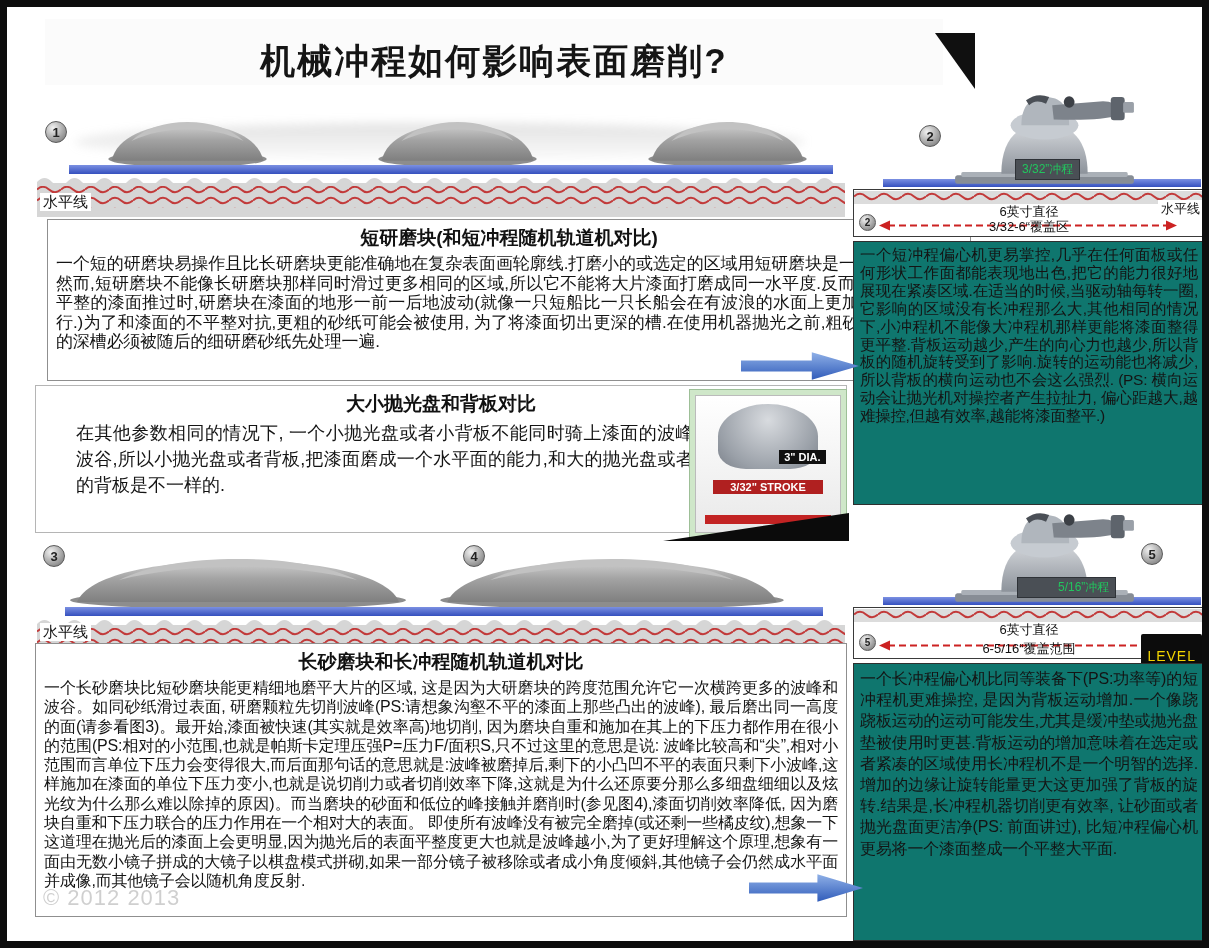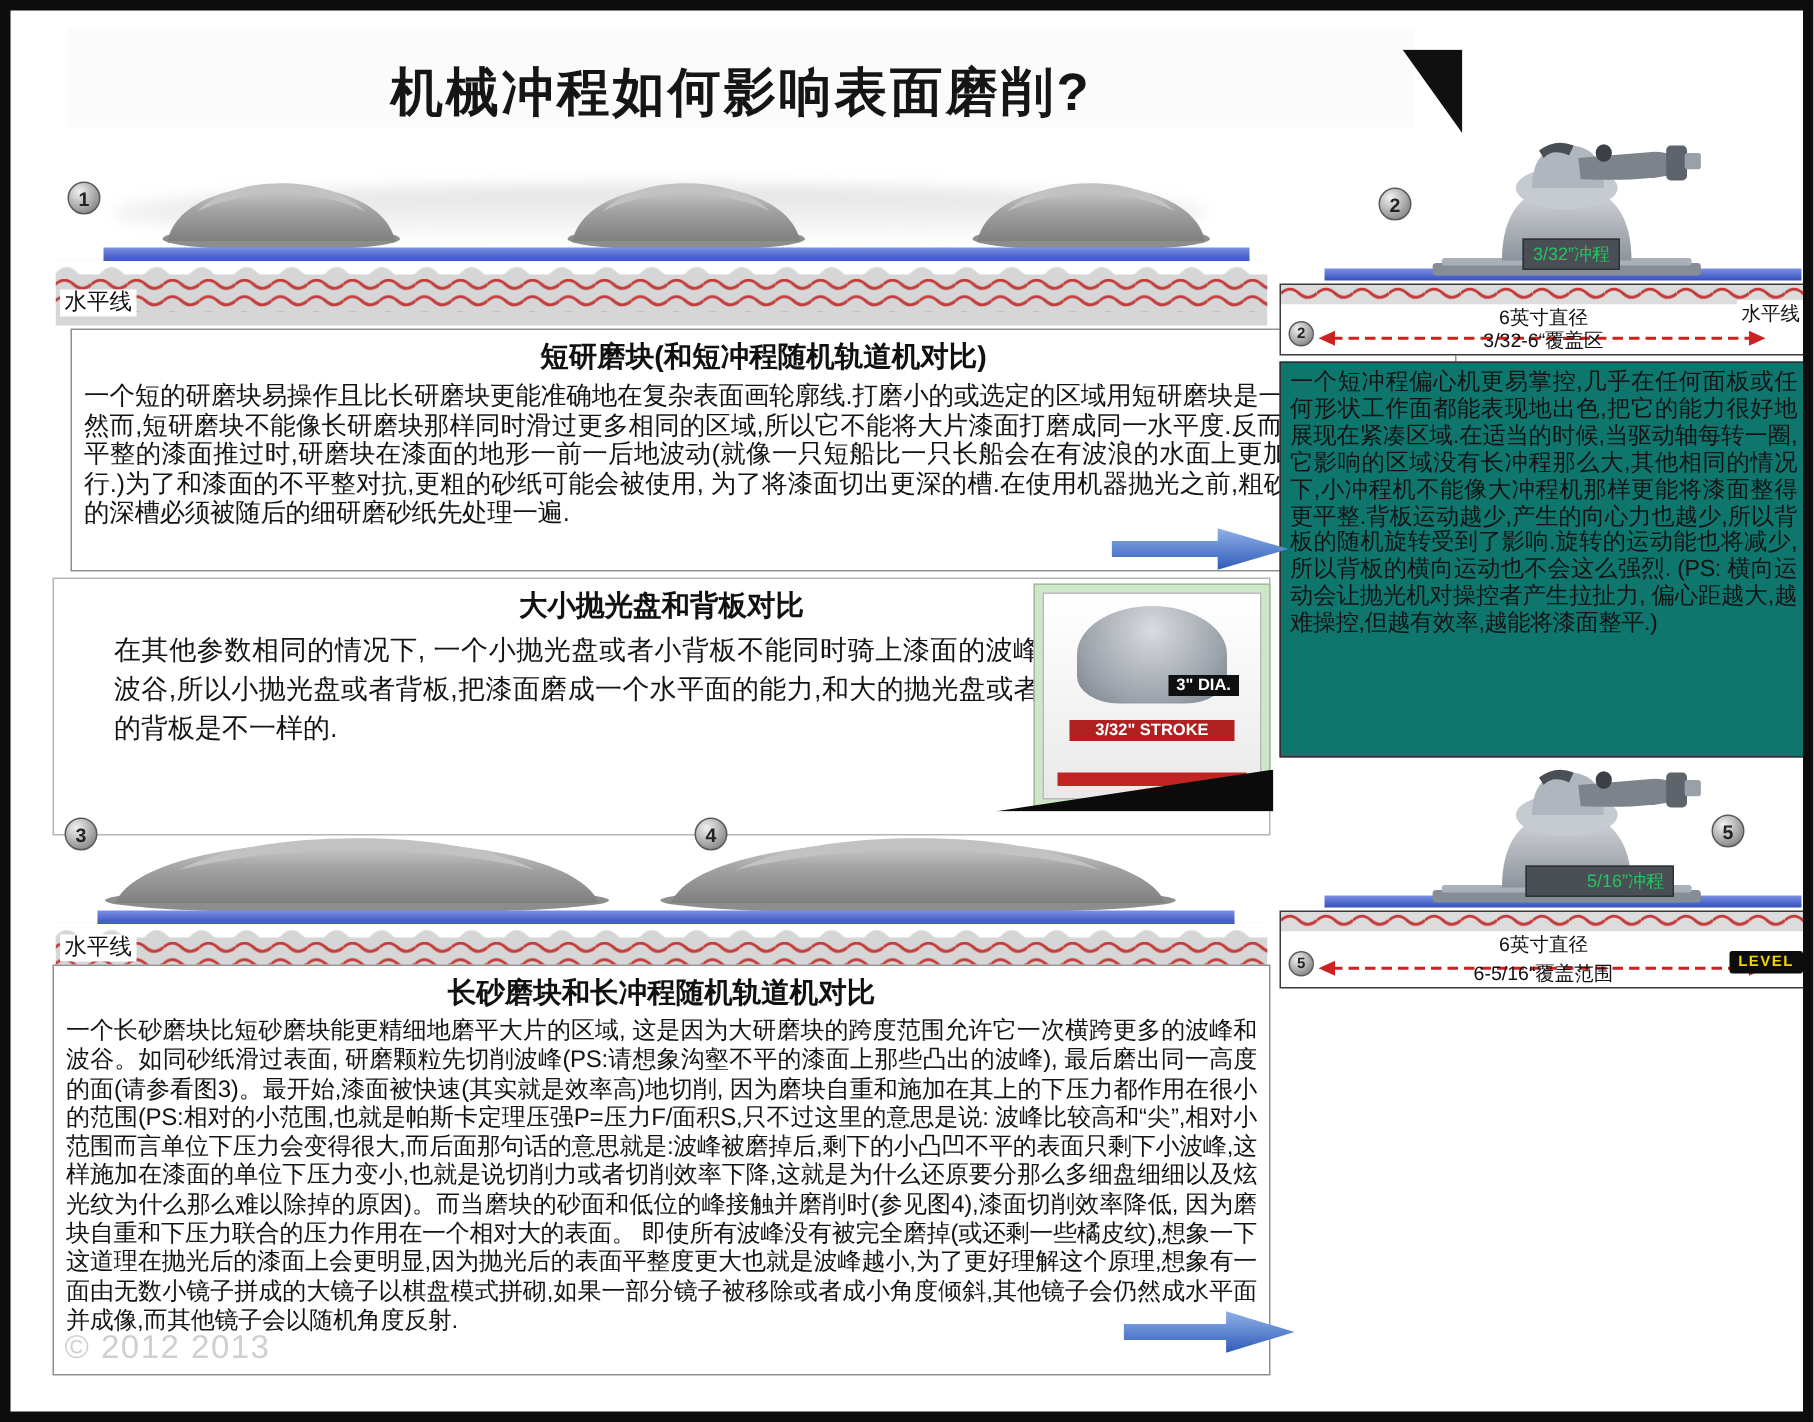--- a/index.html
+++ b/index.html
@@ -48,22 +48,22 @@
   .dia-label { position:absolute; top:13px; left:0; width:100%; text-align:center;
     font-size:13px; color:#111; }
   .dash-arrow { position:absolute; left:24px; right:52px; top:29px; height:13px; }
   .coverage { position:absolute; bottom:0; left:0; width:100%; text-align:center;
     font-size:13px; color:#111; }
   .rtext { position:absolute; background:#0f766e; border:1px solid #2f2f2f; z-index:2;
     padding:4px 6px; }
   .rtext p { text-align:justify; color:#141414; }
   .rtext-top p { font-size:15.5px; line-height:17.9px; letter-spacing:-0.3px; }
   .rtext-bot p { font-size:16px;  line-height:21.2px; letter-spacing:-0.2px; }
-  .level-badge { position:absolute; background:#0c0c0c; color:#f2d400; font-weight:bold;
-    font-size:10px; padding:2px 6px; border-radius:2px; z-index:5; letter-spacing:1px; }
+  .level-badge { position:absolute; background:#0c0c0c; color:#f2d400; font-weight:normal;
+    font-size:14px; padding:14px 6px; border-radius:2px; z-index:5; letter-spacing:1px; }
   
   .green-panel { position:absolute; left:682px; top:382px; width:158px; height:150px;
     background:#cfe7c9; border:1px solid #9dbf97; z-index:3; padding:5px; }
   .closeup { position:relative; width:100%; height:100%; background:linear-gradient(#ffffff,#e9e9e9);
     border:1px solid #bbb; overflow:hidden; }
   .closeup .dome { position:absolute; left:15%; top:6%; width:70%; height:48%;
     background:radial-gradient(circle at 50% 25%, #d8dbdf, #9aa0a8 70%, #7b818a);
     border-radius:50% 50% 28% 28%; }
   .closeup .dia-box { position:absolute; right:10%; top:40%; background:#101010; color:#fff;
     font-size:11px; font-weight:bold; padding:1px 5px; }
@@ -184,21 +184,21 @@
       <polygon points="299,6.5 288,1.5 288,11.5" fill="#c22"></polygon>
     </svg>
     <div class="level-tag" style="right:1px; top:10px; font-size:13px;">水平线</div>
     <div class="coverage">3/32-6“覆盖区</div>
   </div>
 
   <div class="rtext rtext-top" style="left:846px; top:234px; width:352px; height:264px;">
     <p>一个短冲程偏心机更易掌控,几乎在任何面板或任何形状工作面都能表现地出色,把它的能力很好地展现在紧凑区域.在适当的时候,当驱动轴每转一圈,它影响的区域没有长冲程那么大,其他相同的情况下,小冲程机不能像大冲程机那样更能将漆面整得更平整.背板运动越少,产生的向心力也越少,所以背板的随机旋转受到了影响.旋转的运动能也将减少,所以背板的横向运动也不会这么强烈. (PS: 横向运动会让抛光机对操控者产生拉扯力, 偏心距越大,越难操控,但越有效率,越能将漆面整平.)</p>
   </div>
 
-  <div class="tblock" style="left:28px; top:378px; width:812px; height:172px; border-color:#b5b5b5;">
+  <div class="tblock" style="left:28px; top:378px; width:812px; height:148px; border-color:#b5b5b5;">
     <h2>大小抛光盘和背板对比</h2>
     <p class="body-mid">在其他参数相同的情况下, 一个小抛光盘或者小背板不能同时骑上漆面的波峰和波谷,所以小抛光盘或者背板,把漆面磨成一个水平面的能力,和大的抛光盘或者大的背板是不一样的.</p>
   </div>
   <div class="green-panel">
     <div class="closeup">
       <div class="dome"></div>
       <div class="dia-box">3" DIA.</div>
       <div class="stroke-box">3/32" STROKE</div>
       <div class="pad-strip"></div>
     </div>
@@ -257,16 +257,19 @@
       </div>
     <svg class="dash-arrow" style="top:31px;" viewBox="0 0 300 13" preserveAspectRatio="none">
       <line x1="10" y1="6.5" x2="290" y2="6.5" stroke="#c22" stroke-width="2" stroke-dasharray="7,4"></line>
       <polygon points="1,6.5 12,1.5 12,11.5" fill="#c22"></polygon>
       <polygon points="299,6.5 288,1.5 288,11.5" fill="#c22"></polygon>
     </svg>
     <div class="level-badge" style="right:2px; top:26px;">LEVEL</div>
     <div class="coverage">6-5/16“覆盖范围</div>
   </div>
 
+  <div class="rtext rtext-bot" style="left:846px; top:656px; width:352px; height:278px;">
+    <p>一个长冲程偏心机比同等装备下(PS:功率等)的短冲程机更难操控, 是因为背板运动增加.一个像跷跷板运动的运动可能发生,尤其是缓冲垫或抛光盘垫被使用时更甚.背板运动的增加意味着在选定或者紧凑的区域使用长冲程机不是一个明智的选择. 增加的边缘让旋转能量更大这更加强了背板的旋转.结果是,长冲程机器切削更有效率, 让砂面或者抛光盘面更洁净(PS: 前面讲过), 比短冲程偏心机更易将一个漆面整成一个平整大平面.</p>
+  </div>
 
   <div class="watermark">© 2012 2013</div>
 
 </div>
 
 </body></html>

